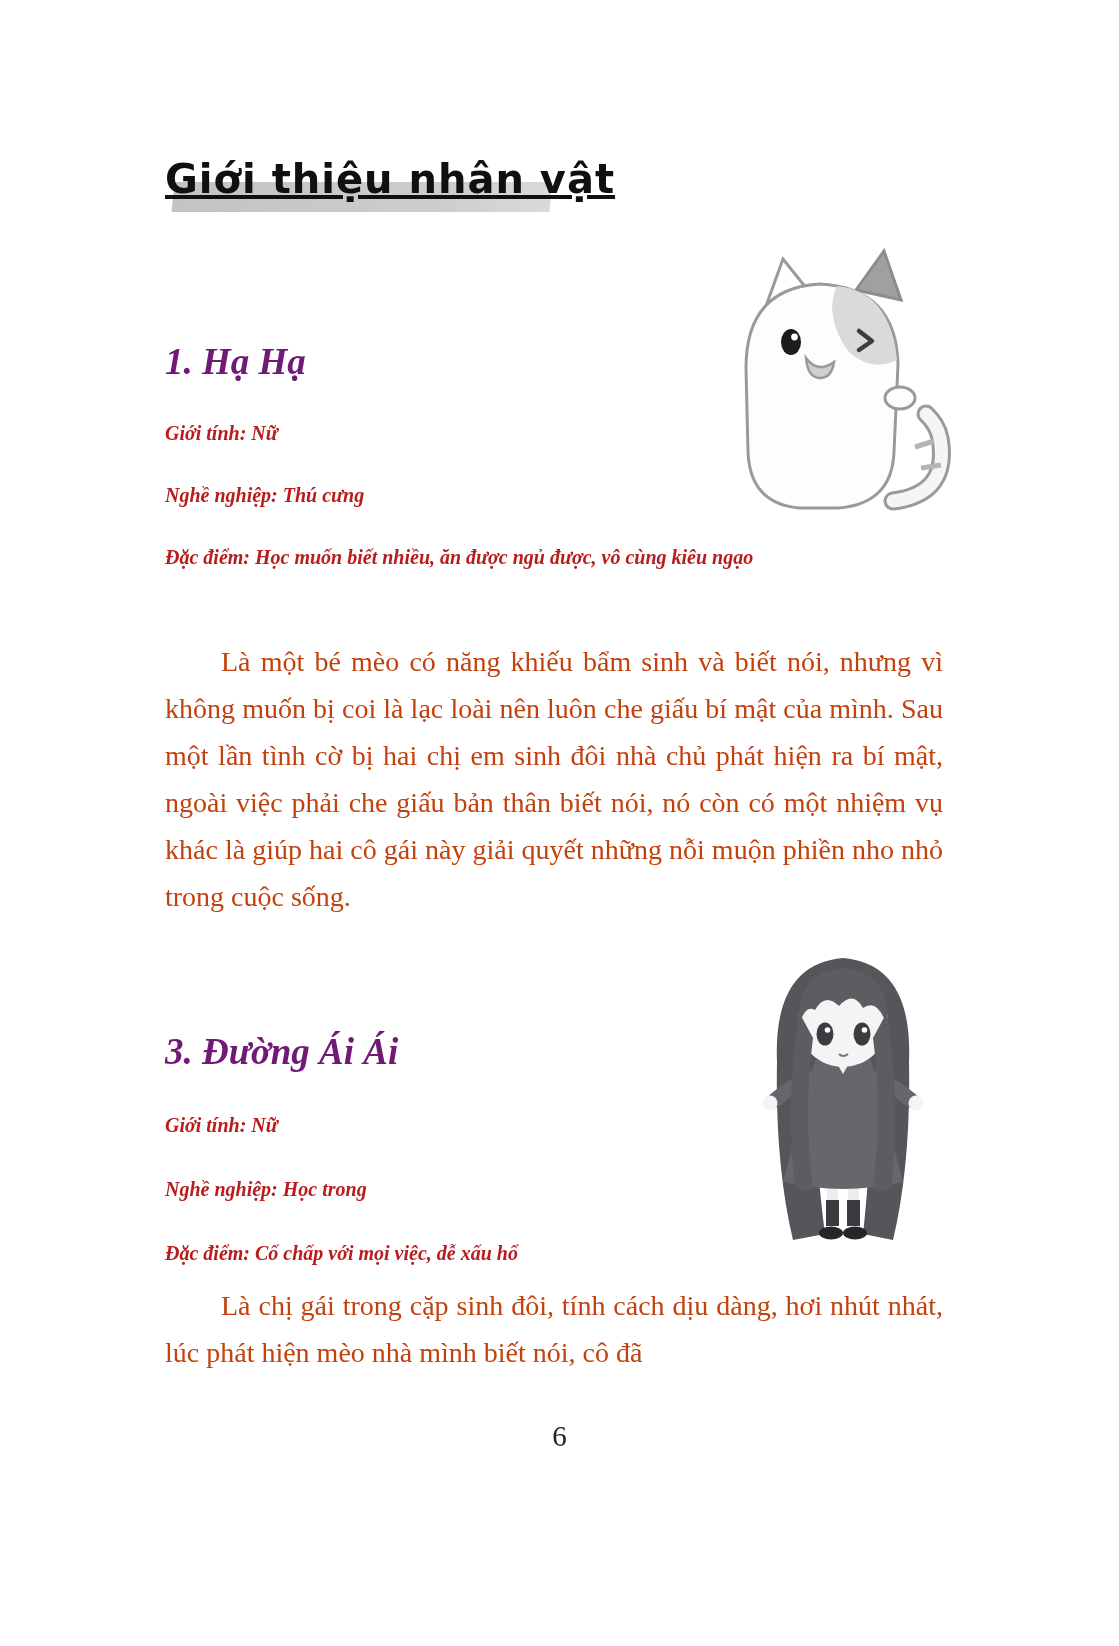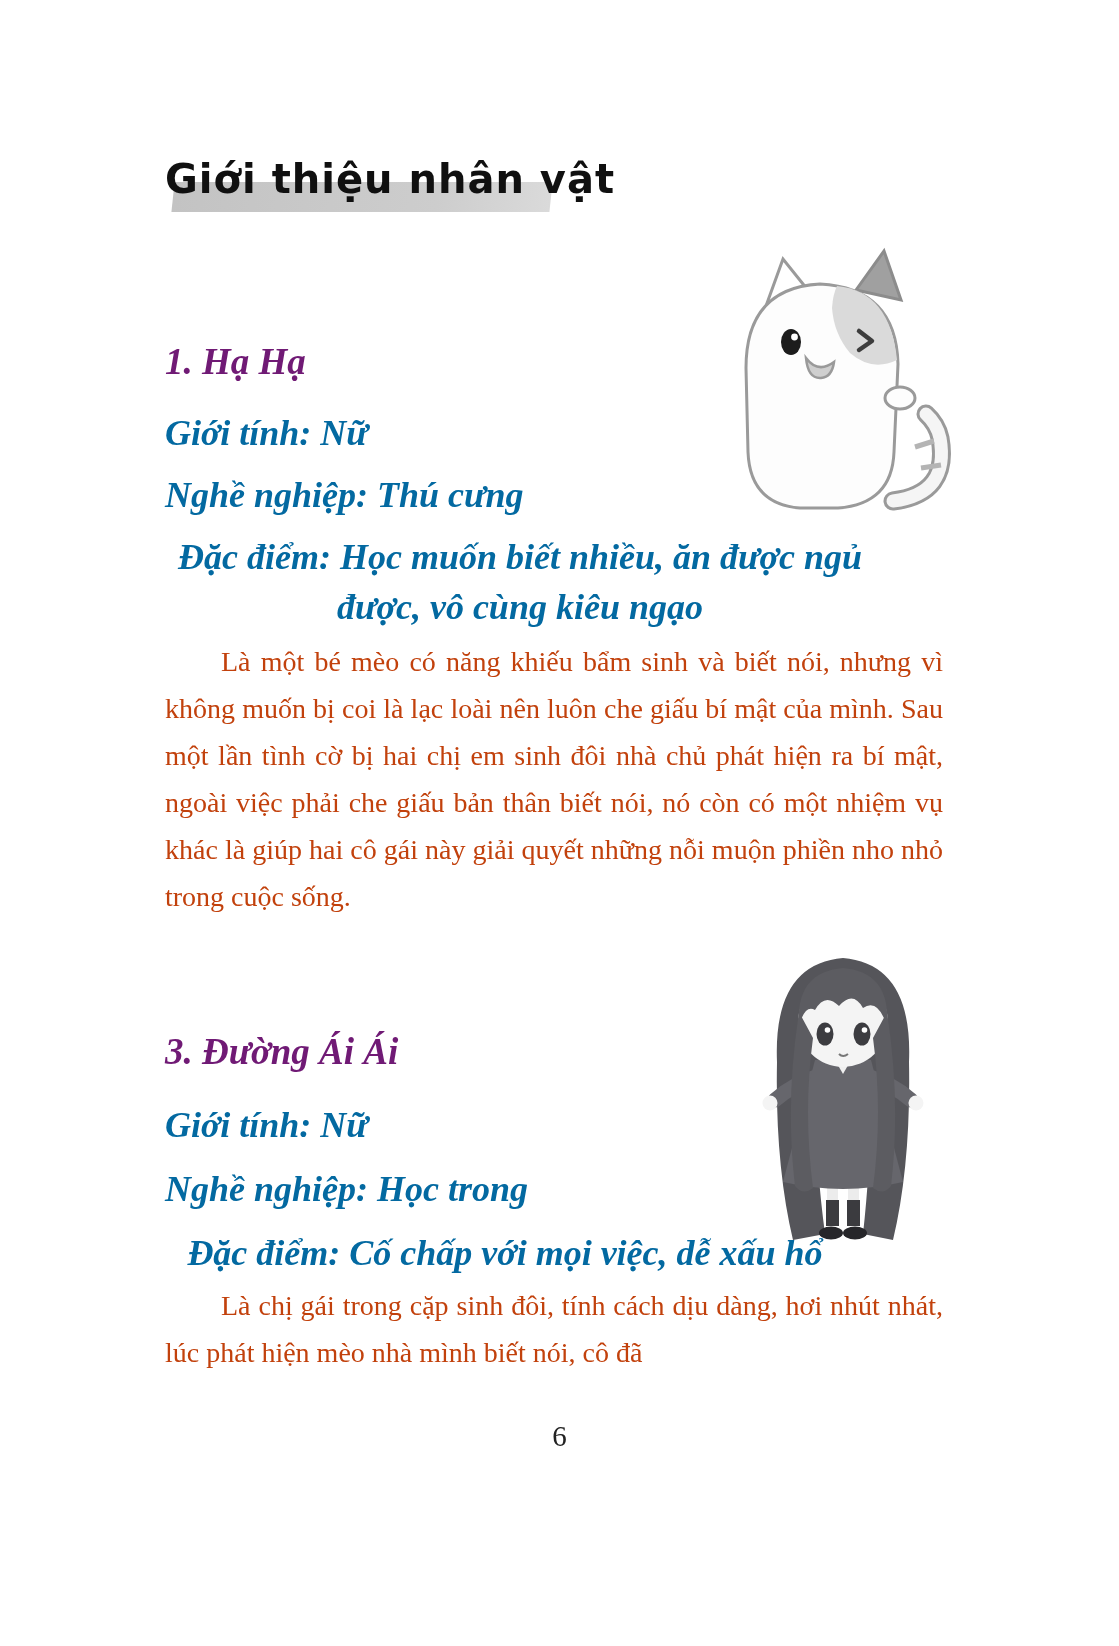--- a/index.html
+++ b/index.html
@@ -17,31 +17,30 @@
   
   .title-wrap{left:165px;top:156px;}
   .title-highlight{
     position:absolute;left:8px;top:26px;width:378px;height:30px;
     background:linear-gradient(90deg,#c3c3c3 0%,#cdcdcd 70%,#dadada 100%);
     transform:skewX(-6deg);
   }
   .title-text{
     position:relative;
     font-family:"DejaVu Sans", sans-serif;
-    font-weight:700;font-size:40px;letter-spacing:1px;color:#101010;
+    font-weight:700;font-size:40px;letter-spacing:1px;color:#101010;text-decoration:underline;
   }
 
   
   .char-heading{
     font-weight:700;font-style:italic;font-size:37px;color:#701a75;
   }
   .char-sub{
-    font-weight:700;font-style:italic;font-size:36px;color:#0369a1;
+    font-weight:700;font-style:italic;font-size:20px;color:#b91c1c;
     line-height:50px;
-    text-align:center;
   }
   .char-desc{
     font-size:28px;line-height:47px;color:#c2410c;
     text-align:justify;text-indent:56px;width:778px;
   }
   .page-number{
     left:0;top:1420px;width:1119px;text-align:center;
     font-size:29px;color:#222;
   }
   svg{display:block;}

